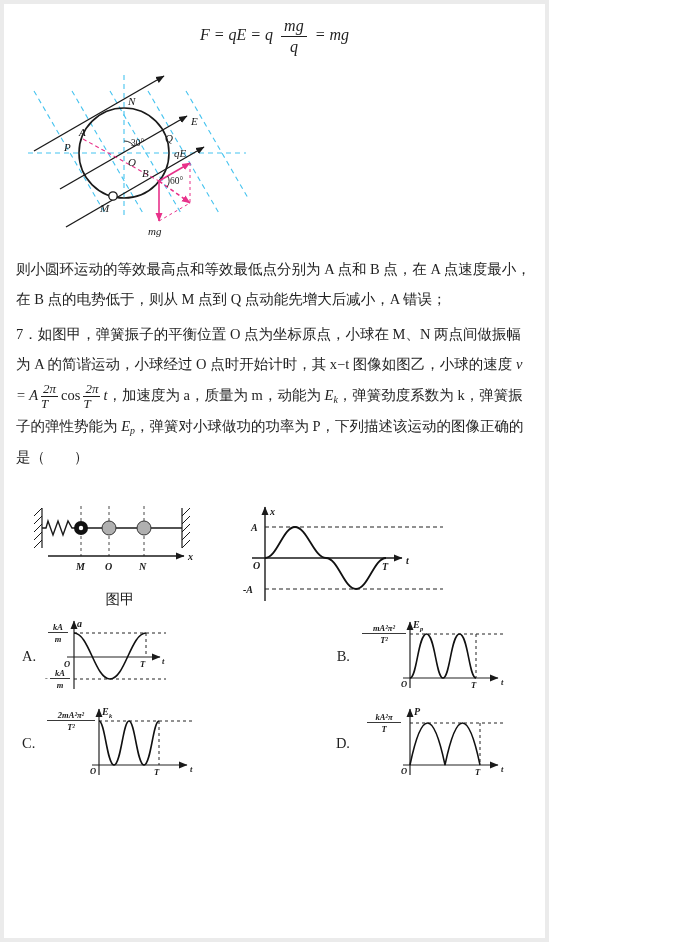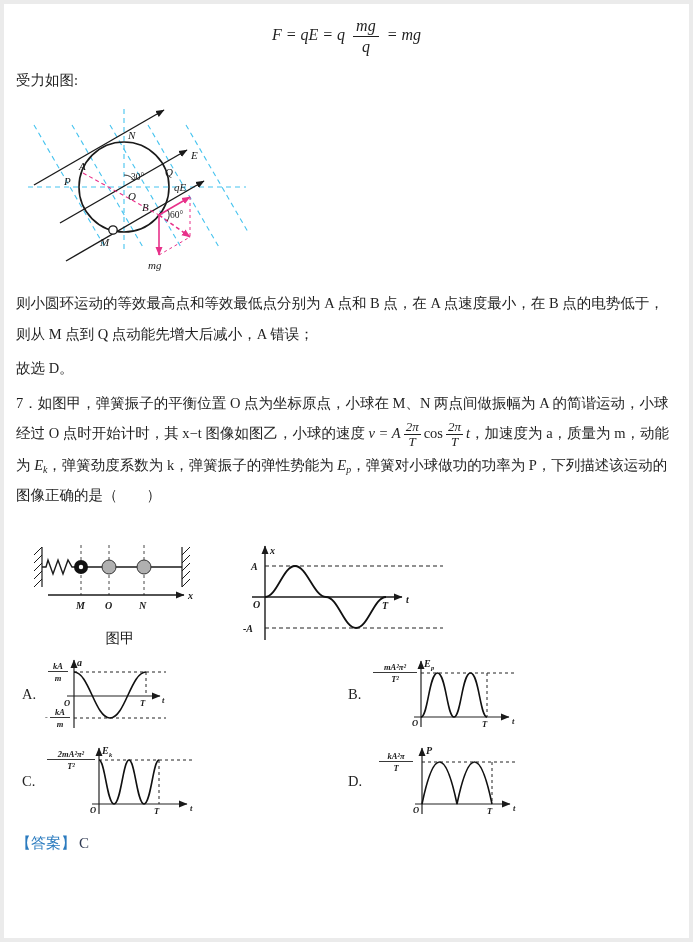--- a/index.html
+++ b/index.html
@@ -1,29 +1,29 @@
 <!DOCTYPE html>
 <html><head>
 <meta charset="utf-8">
 <style>
   html,body{margin:0;padding:0;background:#fff;}
   .page{
-    width:693px;height:942px;box-sizing:border-box;
+    width:549px;height:942px;box-sizing:border-box;
     border:4px solid #ebebeb;padding:4px 12px 6px 12px;
     font-family:"Liberation Serif","DejaVu Serif",serif;
     color:#1f1f1f;overflow:hidden;position:relative;
   }
   .center-formula{text-align:center;font-size:16px;margin:8px 0 8px 0;}
   .mathit{font-style:italic;}
   .frac{display:inline-block;vertical-align:middle;text-align:center;font-style:italic;margin:0 4px;}
   .frac .fn{display:block;border-bottom:1.2px solid #1f1f1f;padding:0 3px;line-height:1.25;}
   .frac .fd{display:block;line-height:1.25;}
   p.body{font-size:14.5px;line-height:2.1;margin:4px 0;}
   .sub{font-size:0.68em;vertical-align:-0.3em;font-style:italic;}
-  .ifrac{display:inline-block;text-align:center;font-style:italic;font-size:13px;vertical-align:middle;line-height:1.1;margin:0 3px;}
+  .ifrac{display:inline-block;text-align:left;font-style:italic;font-size:13px;vertical-align:middle;line-height:1.1;margin:0 3px;}
   .ifrac .fn{display:block;border-bottom:1px solid #1f1f1f;padding:0 2px;}
   .ifrac .fd{display:block;}
   .diagram1{display:block;margin:0 0 0 10px;}
   .figures{display:flex;align-items:flex-end;gap:16px;margin:12px 0 2px 4px;}
   .fig{text-align:center;}
   .caption{font-size:14.5px;margin-top:10px;}
   .opt-row{display:flex;margin:7px 0 3px 0;}
   .opt{display:flex;align-items:center;gap:8px;}
   .opt.left{width:332px;padding-left:6px;box-sizing:border-box;}
   .opt-label{font-size:14.5px;}
@@ -41,21 +41,20 @@
 <body>
 
 <div class="page">
 
   <div class="center-formula">
     <span class="mathit">F = qE = q</span>
     <span class="frac"><span class="fn">mg</span><span class="fd">q</span></span>
     <span class="mathit">= mg</span>
   </div>
 
-  <p class="body">受力如图:</p>
 
   <svg class="diagram1" width="225" height="185" viewBox="0 0 225 185">
     <defs>
       <marker id="mb" markerUnits="userSpaceOnUse" markerWidth="10" markerHeight="9" refX="8" refY="4" orient="auto">
         <path d="M0,0.5 L8.5,4 L0,7.5 Z" fill="#1a1a1a"></path>
       </marker>
       <marker id="mp" markerUnits="userSpaceOnUse" markerWidth="10" markerHeight="9" refX="8" refY="4" orient="auto">
         <path d="M0,0.5 L8.5,4 L0,7.5 Z" fill="#e8318a"></path>
       </marker>
     </defs>
@@ -101,21 +100,20 @@
     <text class="dl" x="139" y="77">Q</text>
     <text class="dl" x="116" y="112">B</text>
     <text class="dl" x="74" y="147">M</text>
     <text class="dl" x="148" y="92">qE</text>
     <text class="dl" x="122" y="170">mg</text>
     <text class="dls" x="105" y="81">30°</text>
     <text class="dls" x="144" y="119">60°</text>
   </svg>
 
   <p class="body">则小圆环运动的等效最高点和等效最低点分别为 A 点和 B 点，在 A 点速度最小，在 B 点的电势低于，则从 M 点到 Q 点动能先增大后减小，A 错误；</p>
-  <p class="body">故选 D。</p>
 
   <p class="body"><span>7．如图甲，弹簧振子的平衡位置 O 点为坐标原点，小球在 M、N 两点间做振幅为 A 的简谐运动，小球经过 O 点时开始计时，其 x−t 图像如图乙，小球的速度 </span><span class="mathit">v = A</span><span class="ifrac"><span class="fn">2π</span><span class="fd">T</span></span><span>cos</span><span class="ifrac"><span class="fn">2π</span><span class="fd">T</span></span><span class="mathit">t</span><span>，加速度为 a，质量为 m，动能为 </span><span class="mathit"><span>E</span><sub class="sub">k</sub></span><span>，弹簧劲度系数为 k，弹簧振子的弹性势能为 </span><span class="mathit"><span>E</span><sub class="sub">p</sub></span><span>，弹簧对小球做功的功率为 P，下列描述该运动的图像正确的是（　　）</span></p>
 
   <div class="figures">
     <div class="fig">
       <svg width="200" height="92" viewBox="0 0 200 92">
         <g stroke="#1a1a1a" stroke-width="1.2" fill="none">
           <line x1="22" y1="24" x2="22" y2="64"></line>
           <path d="M14,32 l8,-8 M14,40 l8,-8 M14,48 l8,-8 M14,56 l8,-8 M14,64 l8,-8" stroke-width="1"></path>
           <line x1="162" y1="24" x2="162" y2="64"></line>
@@ -242,17 +240,14 @@
         <line x1="9" y1="19.5" x2="43" y2="19.5" stroke="#222" stroke-width="0.9"></line>
         <text class="gs" x="26" y="29" text-anchor="middle">T</text>
         <text class="gl" x="56" y="12">P</text>
         <text class="gs" x="43" y="71">O</text>
         <text class="gs" x="117" y="72">T</text>
         <text class="gs" x="143" y="69">t</text>
       </svg>
     </div>
   </div>
 
-  <div class="answer">
-    <span class="ans-prefix">【答案】</span><span class="ans-value">C</span>
-  </div>
 
 </div>
 
 </body></html>

